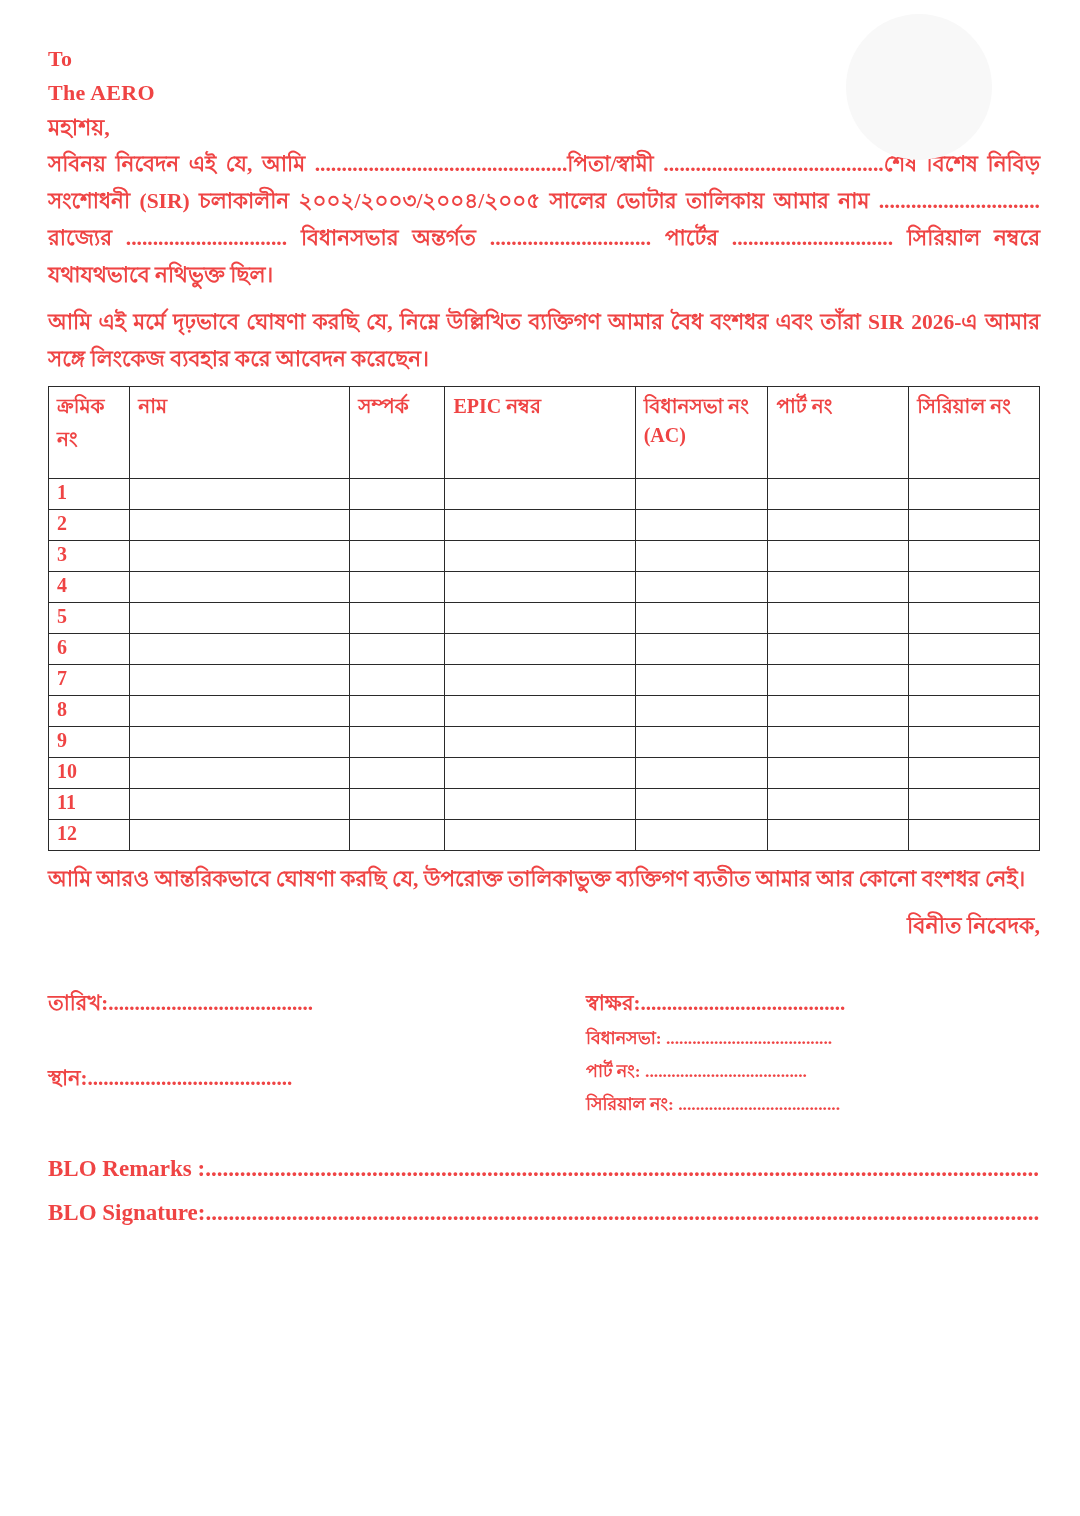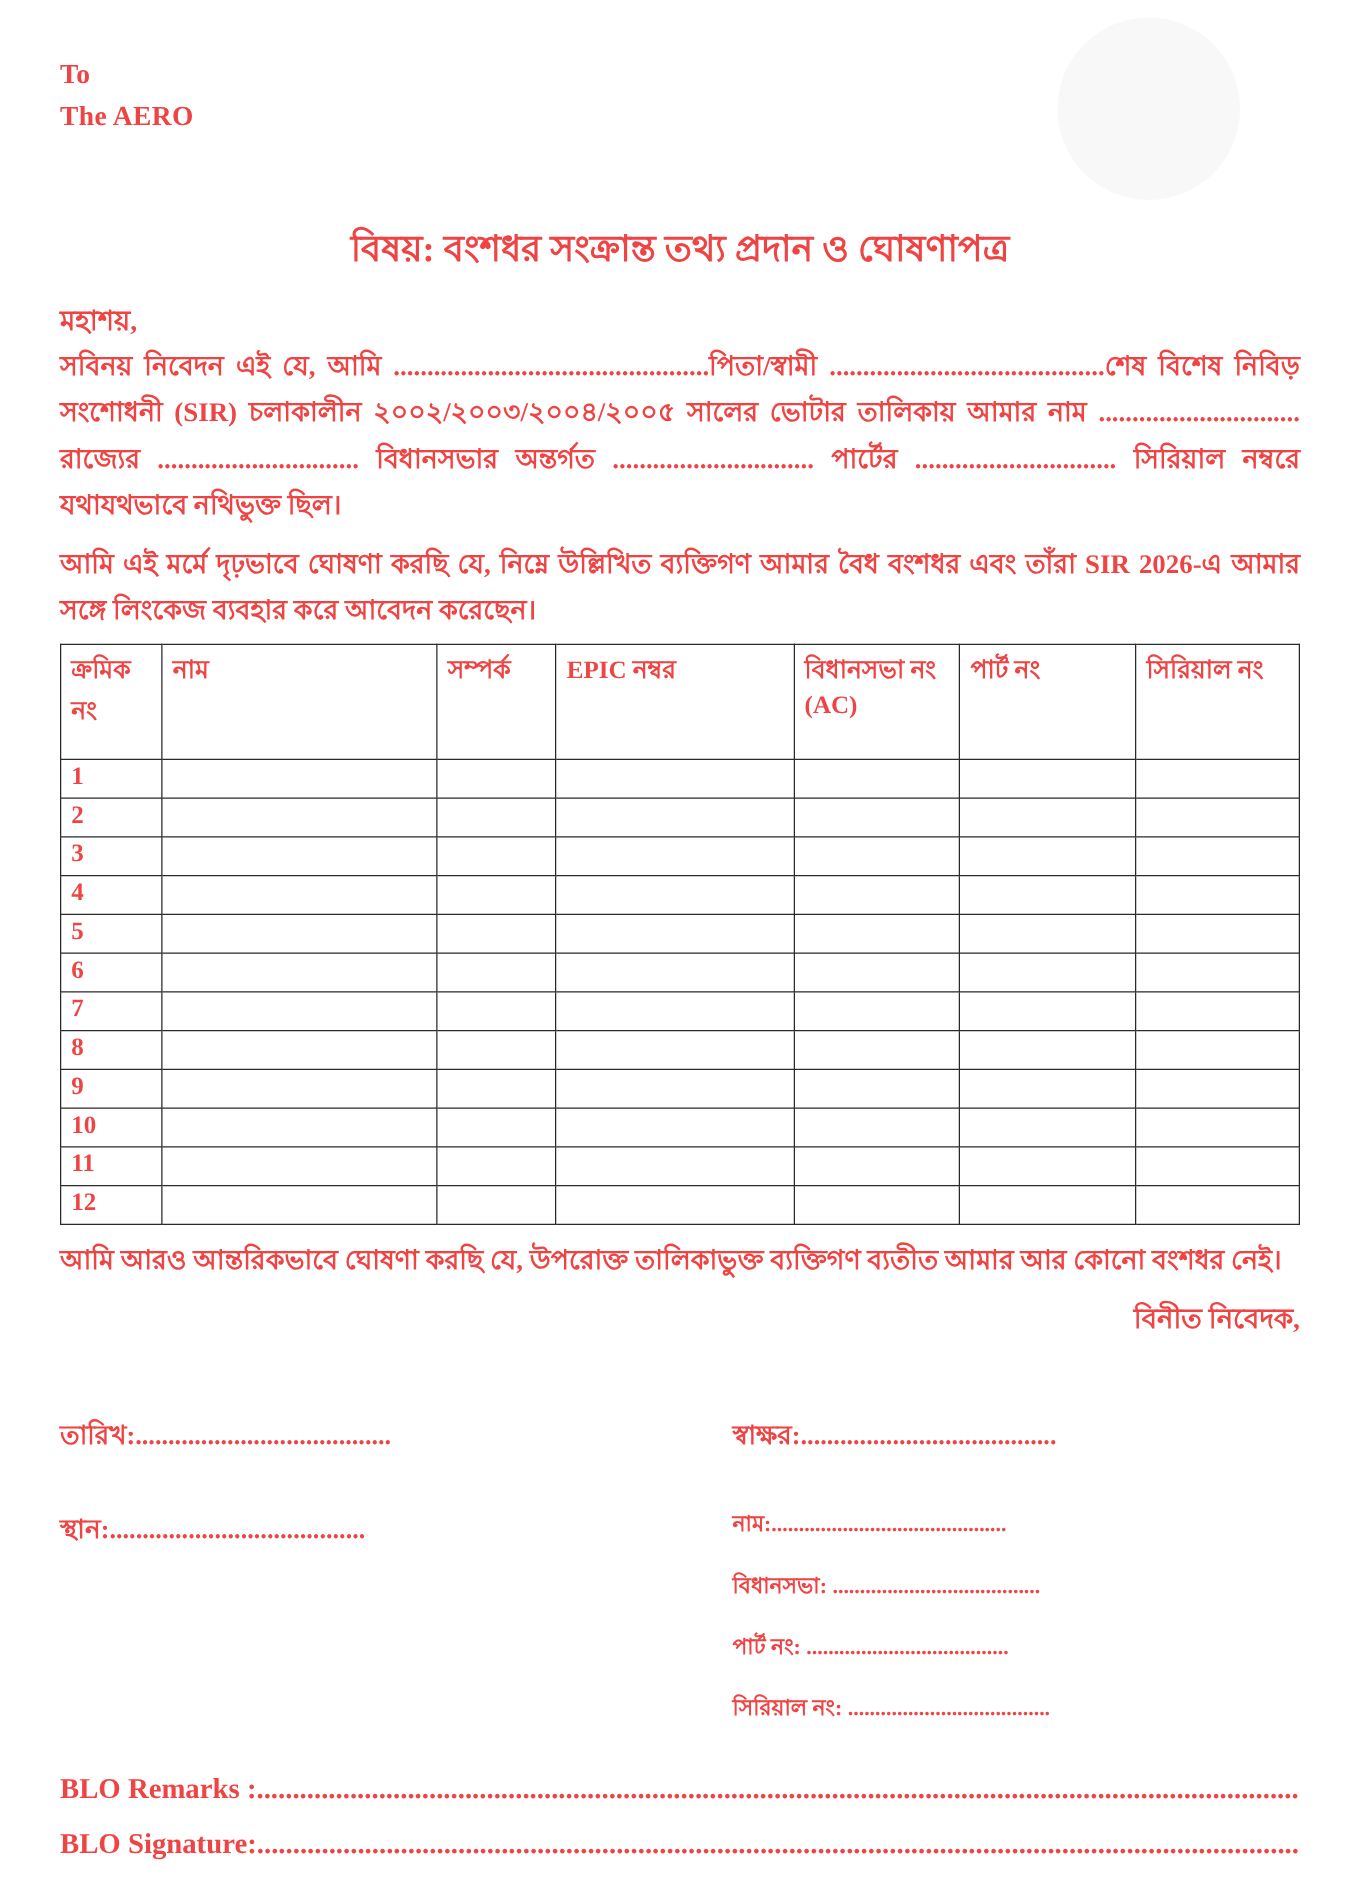--- a/index.html
+++ b/index.html
@@ -45,42 +45,41 @@
   table.decl-table thead tr{height:92px;}
   table.decl-table tbody tr{height:31px;}
   table.decl-table td.rownum{font-size:20px;font-weight:700;padding-top:2px;}
   .closing-line{
     font-size:22px;font-weight:700;
     margin-top:10px;padding-left:642px;text-align:right;
   }
   .sig-area{display:flex;margin-top:42px;}
   .sig-left{width:538px;}
   .sig-right{flex:1;}
-  .sig-line{font-size:21px;font-weight:700;margin-top:16px;}
+  .sig-line{font-size:21px;font-weight:700;}
   .sig-line.small{font-size:17.5px;line-height:33px;}
   .sig-left .sig-line + .sig-line{margin-top:40px;}
   .sig-right .first-gap{margin-top:36px;}
   .blo-block{margin-top:26px;}
   .blo-line{
     font-size:23px;font-weight:700;line-height:44px;
     font-family:"Liberation Serif",serif;
     white-space:nowrap;overflow:hidden;
   }
 </style>
 </head>
 <body>
 
 <div class="page">
 
   <div class="watermark-circle"></div>
 
   <div class="to-line">To</div>
   <div class="to-line">The AERO</div>
 
-  <div class="doc-title">বিষয়: বংশধর সংক্রান্ত তথ্য প্রদান ও ঘোষণাপত্র</div>
 
   <div class="salutation">মহাশয়,</div>
 
   <p class="body-par">সবিনয় নিবেদন এই যে, আমি ...............................................পিতা/স্বামী .........................................শেষ বিশেষ নিবিড় সংশোধনী (SIR) চলাকালীন ২০০২/২০০৩/২০০৪/২০০৫ সালের ভোটার তালিকায় আমার নাম .............................. রাজ্যের .............................. বিধানসভার অন্তর্গত .............................. পার্টের .............................. সিরিয়াল নম্বরে যথাযথভাবে নথিভুক্ত ছিল।</p>
   <p class="body-par gap-top">আমি এই মর্মে দৃঢ়ভাবে ঘোষণা করছি যে, নিম্নে উল্লিখিত ব্যক্তিগণ আমার বৈধ বংশধর এবং তাঁরা SIR 2026-এ আমার সঙ্গে লিংকেজ ব্যবহার করে আবেদন করেছেন।</p>
 
   <table class="decl-table">
     <colgroup>
       <col style="width:8.2%">
       <col style="width:22.2%">
@@ -217,21 +216,20 @@
 
   <div class="closing-line">বিনীত নিবেদক,</div>
 
   <div class="sig-area">
     <div class="sig-left">
       <div class="sig-line">তারিখ:.......................................</div>
       <div class="sig-line">স্থান:.......................................</div>
     </div>
     <div class="sig-right">
       <div class="sig-line">স্বাক্ষর:.......................................</div>
-      <div class="sig-line small first-gap">নাম:...........................................</div>
       <div class="sig-line small">বিধানসভা: ......................................</div>
       <div class="sig-line small">পার্ট নং: .....................................</div>
       <div class="sig-line small">সিরিয়াল নং: .....................................</div>
     </div>
   </div>
 
   <div class="blo-block">
     <div class="blo-line">BLO Remarks :.............................................................................................................................................................</div>
     <div class="blo-line">BLO Signature:...............................................................................................................................................................</div>
   </div>

